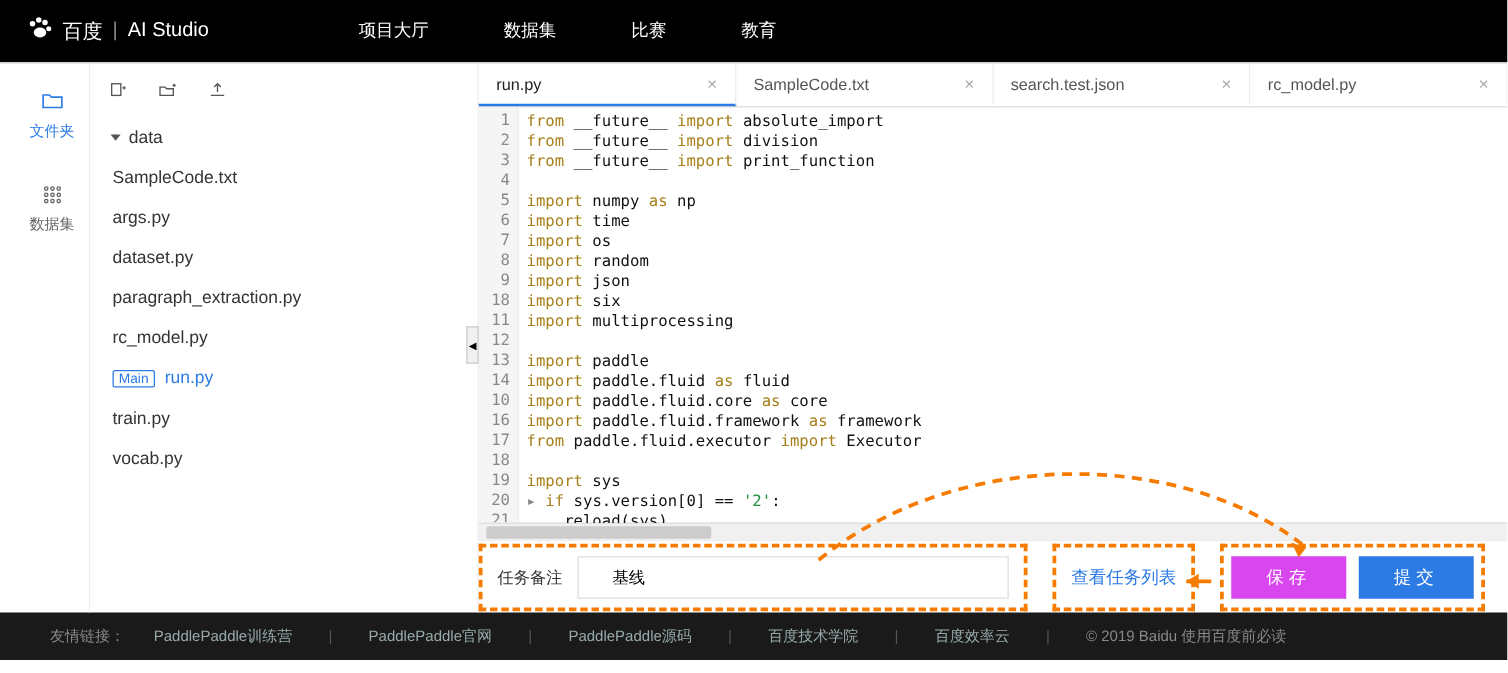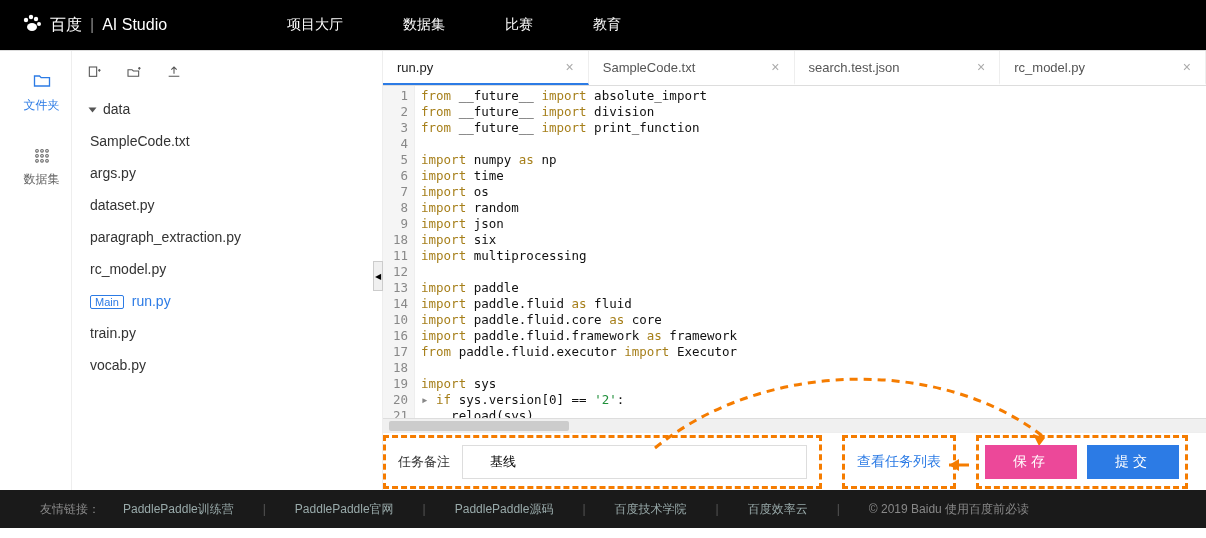--- a/index.html
+++ b/index.html
@@ -46,21 +46,21 @@
   .hscroll .thumb { width: 180px; height: 10px; background: #ccc; margin-left: 6px; border-radius: 2px; }
 
   .bottombar { height: 58px; display: flex; align-items: center; padding: 0 18px 0 0; gap: 20px; border-top: 1px solid #eee; }
   .remarkbox { display: flex; align-items: center; flex: 1; border: 3px dashed #f57c00; padding: 6px 12px; height: 54px; }
   .remarkbox label { font-size: 13px; color: #333; margin-right: 12px; }
   .remarkbox input { flex: 1; height: 34px; border: 1px solid #ddd; padding: 0 27px; font-size: 13px; }
   .tasklistbox { border: 3px dashed #f57c00; padding: 8px 12px; height: 54px; display: flex; align-items: center; position: relative; }
   .tasklistbox a { color: #2c7be5; text-decoration: none; font-size: 14px; }
   .submitbox { border: 3px dashed #f57c00; padding: 4px 6px; height: 54px; display: flex; align-items: center; gap: 10px; position: relative; }
   .btn { padding: 8px 28px; font-size: 14px; border: none; cursor: pointer; letter-spacing: 4px; }
-  .btn.save { background: #ec4899; color: #fff; text-align: center; }
+  .btn.save { background: #d946ef; color: #fff; text-align: center; }
   .btn.submit { background: #2c7be5; color: #fff; }
   .arrowsvg { position: absolute; pointer-events: none; }
 
   .footer { background: #1a1a1a; color: #888; height: 38px; display: flex; align-items: center; padding: 0 40px; font-size: 12px; gap: 23px; }
   .footer a { color: #9aa; text-decoration: none; }
   .footer .fsep { color: #555; margin: 0 6px; }
 </style>
 </head>
 <body>
 

